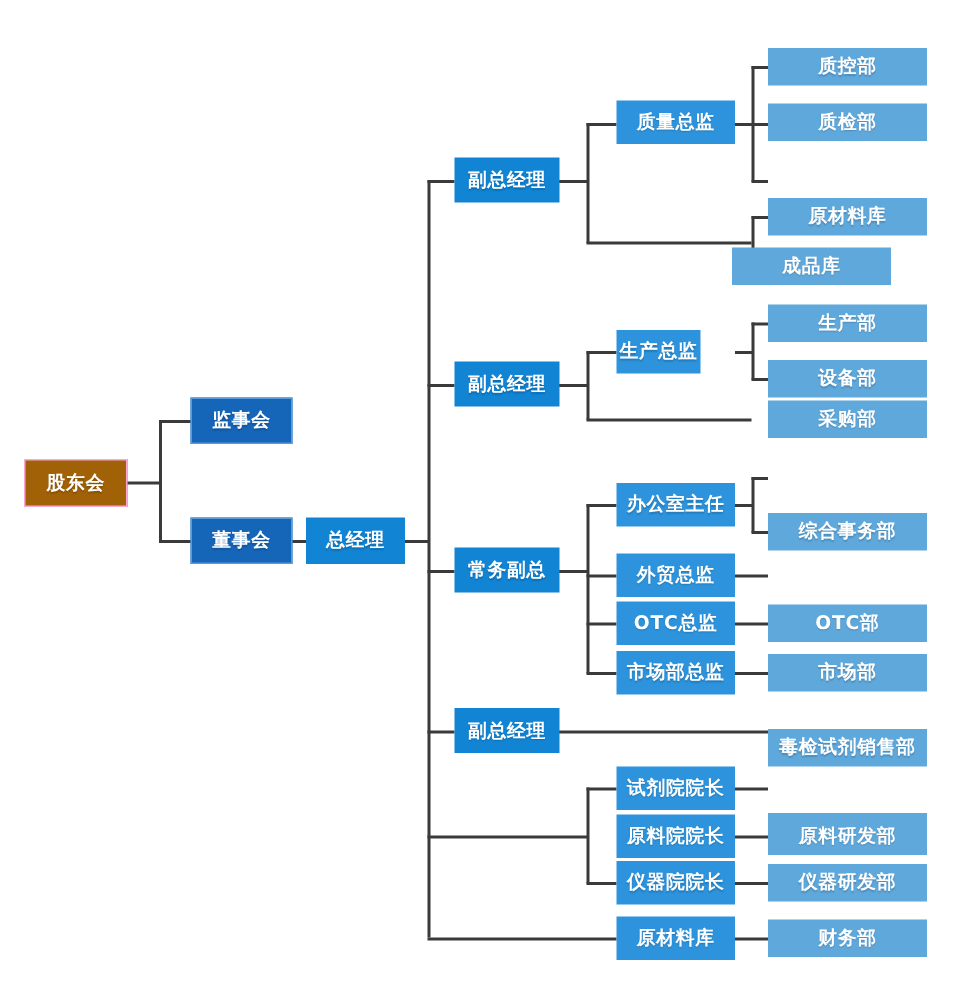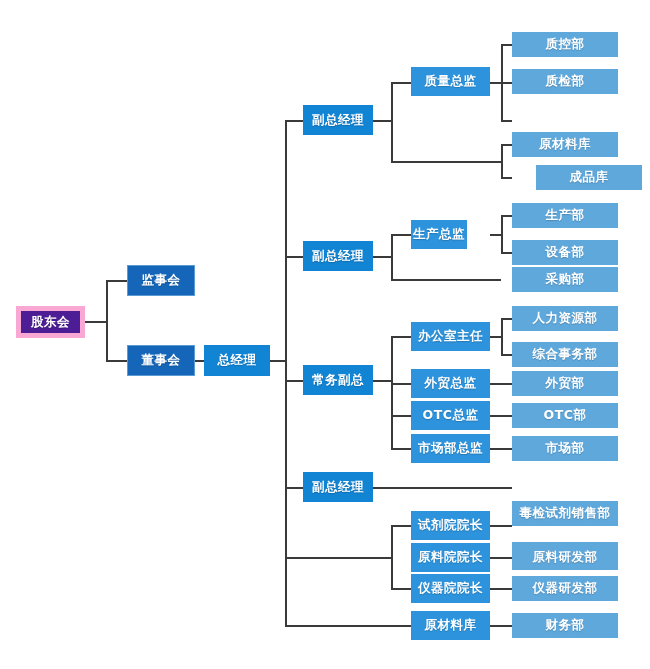--- a/index.html
+++ b/index.html
@@ -26,22 +26,22 @@
     color: #ffffff;
     font-size: 12.5px;
     font-weight: bold;
     letter-spacing: 0.5px;
     line-height: 1;
     white-space: nowrap;
     text-shadow: 0 1px 1px rgba(0,0,0,0.18);
   }
   
   .tone-root {
-    background: #4c1d95;
-    border: 5px solid #f9a8d4;
+    background: #a16207;
+    border: 1px solid #f9a8d4;
   }
   .tone-dark {
     background: #1565B8;
     border: 1px solid #5B9BD5;
   }
   .tone-mid {
     background: #1184D4;
   }
   .tone-mid2 {
     background: #2C93DC;
@@ -148,33 +148,31 @@
   <div class="node tone-mid2" style="left:411px; top:401px; width:79px; height:29px;">OTC总监</div>
   <div class="node tone-mid2" style="left:411px; top:434px; width:79px; height:29px;">市场部总监</div>
   <div class="node tone-mid2" style="left:411px; top:511px; width:79px; height:29px;">试剂院院长</div>
   <div class="node tone-mid2" style="left:411px; top:543px; width:79px; height:29px;">原料院院长</div>
   <div class="node tone-mid2" style="left:411px; top:574px; width:79px; height:29px;">仪器院院长</div>
   <div class="node tone-mid2" style="left:411px; top:611px; width:79px; height:29px;">原材料库</div>
 
   <div class="node tone-light" style="left:512px; top:32px; width:106px; height:25px;">质控部</div>
   <div class="node tone-light" style="left:512px; top:69px; width:106px; height:25px;">质检部</div>
   <div class="node tone-light" style="left:512px; top:132px; width:106px; height:25px;">原材料库</div>
-  <div class="node tone-light" style="left:536px; top:165px; width:106px; height:25px;">成品库</div>
+  <div class="node tone-light" style="left:488px; top:165px; width:106px; height:25px;">成品库</div>
 
   <div class="node tone-light" style="left:512px; top:203px; width:106px; height:25px;">生产部</div>
   <div class="node tone-light" style="left:512px; top:240px; width:106px; height:25px;">设备部</div>
   <div class="node tone-light" style="left:512px; top:267px; width:106px; height:25px;">采购部</div>
 
-  <div class="node tone-light" style="left:512px; top:306px; width:106px; height:25px;">人力资源部</div>
   <div class="node tone-light" style="left:512px; top:342px; width:106px; height:25px;">综合事务部</div>
-  <div class="node tone-light" style="left:512px; top:371px; width:106px; height:25px;">外贸部</div>
   <div class="node tone-light" style="left:512px; top:403px; width:106px; height:25px;">OTC部</div>
   <div class="node tone-light" style="left:512px; top:436px; width:106px; height:25px;">市场部</div>
 
-  <div class="node tone-light" style="left:512px; top:501px; width:106px; height:25px;">毒检试剂销售部</div>
+  <div class="node tone-light" style="left:512px; top:486px; width:106px; height:25px;">毒检试剂销售部</div>
 
   <div class="node tone-light" style="left:512px; top:513px; width:106px; height:25px;margin-top:29px;">试剂研发部</div>
   <div class="node tone-light" style="left:512px; top:545px; width:106px; height:25px;">原料研发部</div>
   <div class="node tone-light" style="left:512px; top:576px; width:106px; height:25px;">仪器研发部</div>
 
   <div class="node tone-light" style="left:512px; top:613px; width:106px; height:25px;">财务部</div>
 
 </div>
 
 </body></html>

